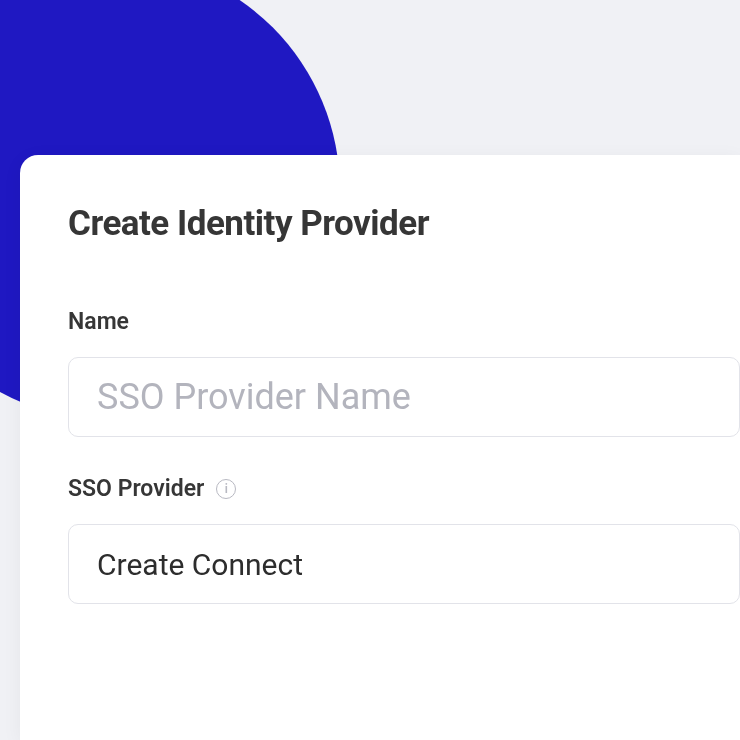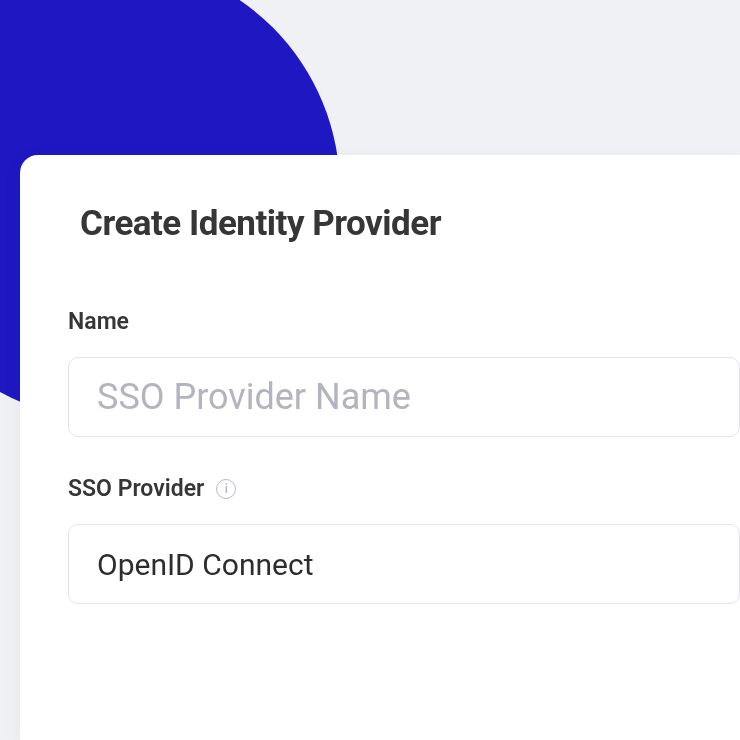--- a/index.html
+++ b/index.html
@@ -36,21 +36,20 @@
       z-index: 2;
       padding: 48px 0 0 48px;
       box-shadow: 0 4px 20px rgba(0,0,0,0.05);
     }
     .page-title {
       font-size: 35px;
       font-weight: 700;
       color: #363636;
       margin-bottom: 64px;
       letter-spacing: -0.5px;
-      margin-left: 12px;
     }
     .form-group {
       margin-bottom: 38px;
     }
     .field-label {
       font-size: 23px;
       font-weight: 600;
       color: #363636;
       margin-bottom: 22px;
       display: flex;
@@ -113,16 +112,16 @@
     </div>
     <input type="text" class="text-input" placeholder="SSO Provider Name" style="">
   </div>
 
   <div class="form-group">
     <div class="field-label">
       <span>SSO Provider</span>
       <span class="info-icon">i</span>
     </div>
     <div class="select-field">
-      <span>OpenID Connect</span>
+      <span>Create Connect</span>
     </div>
   </div>
 </div>
 
 </body></html>

